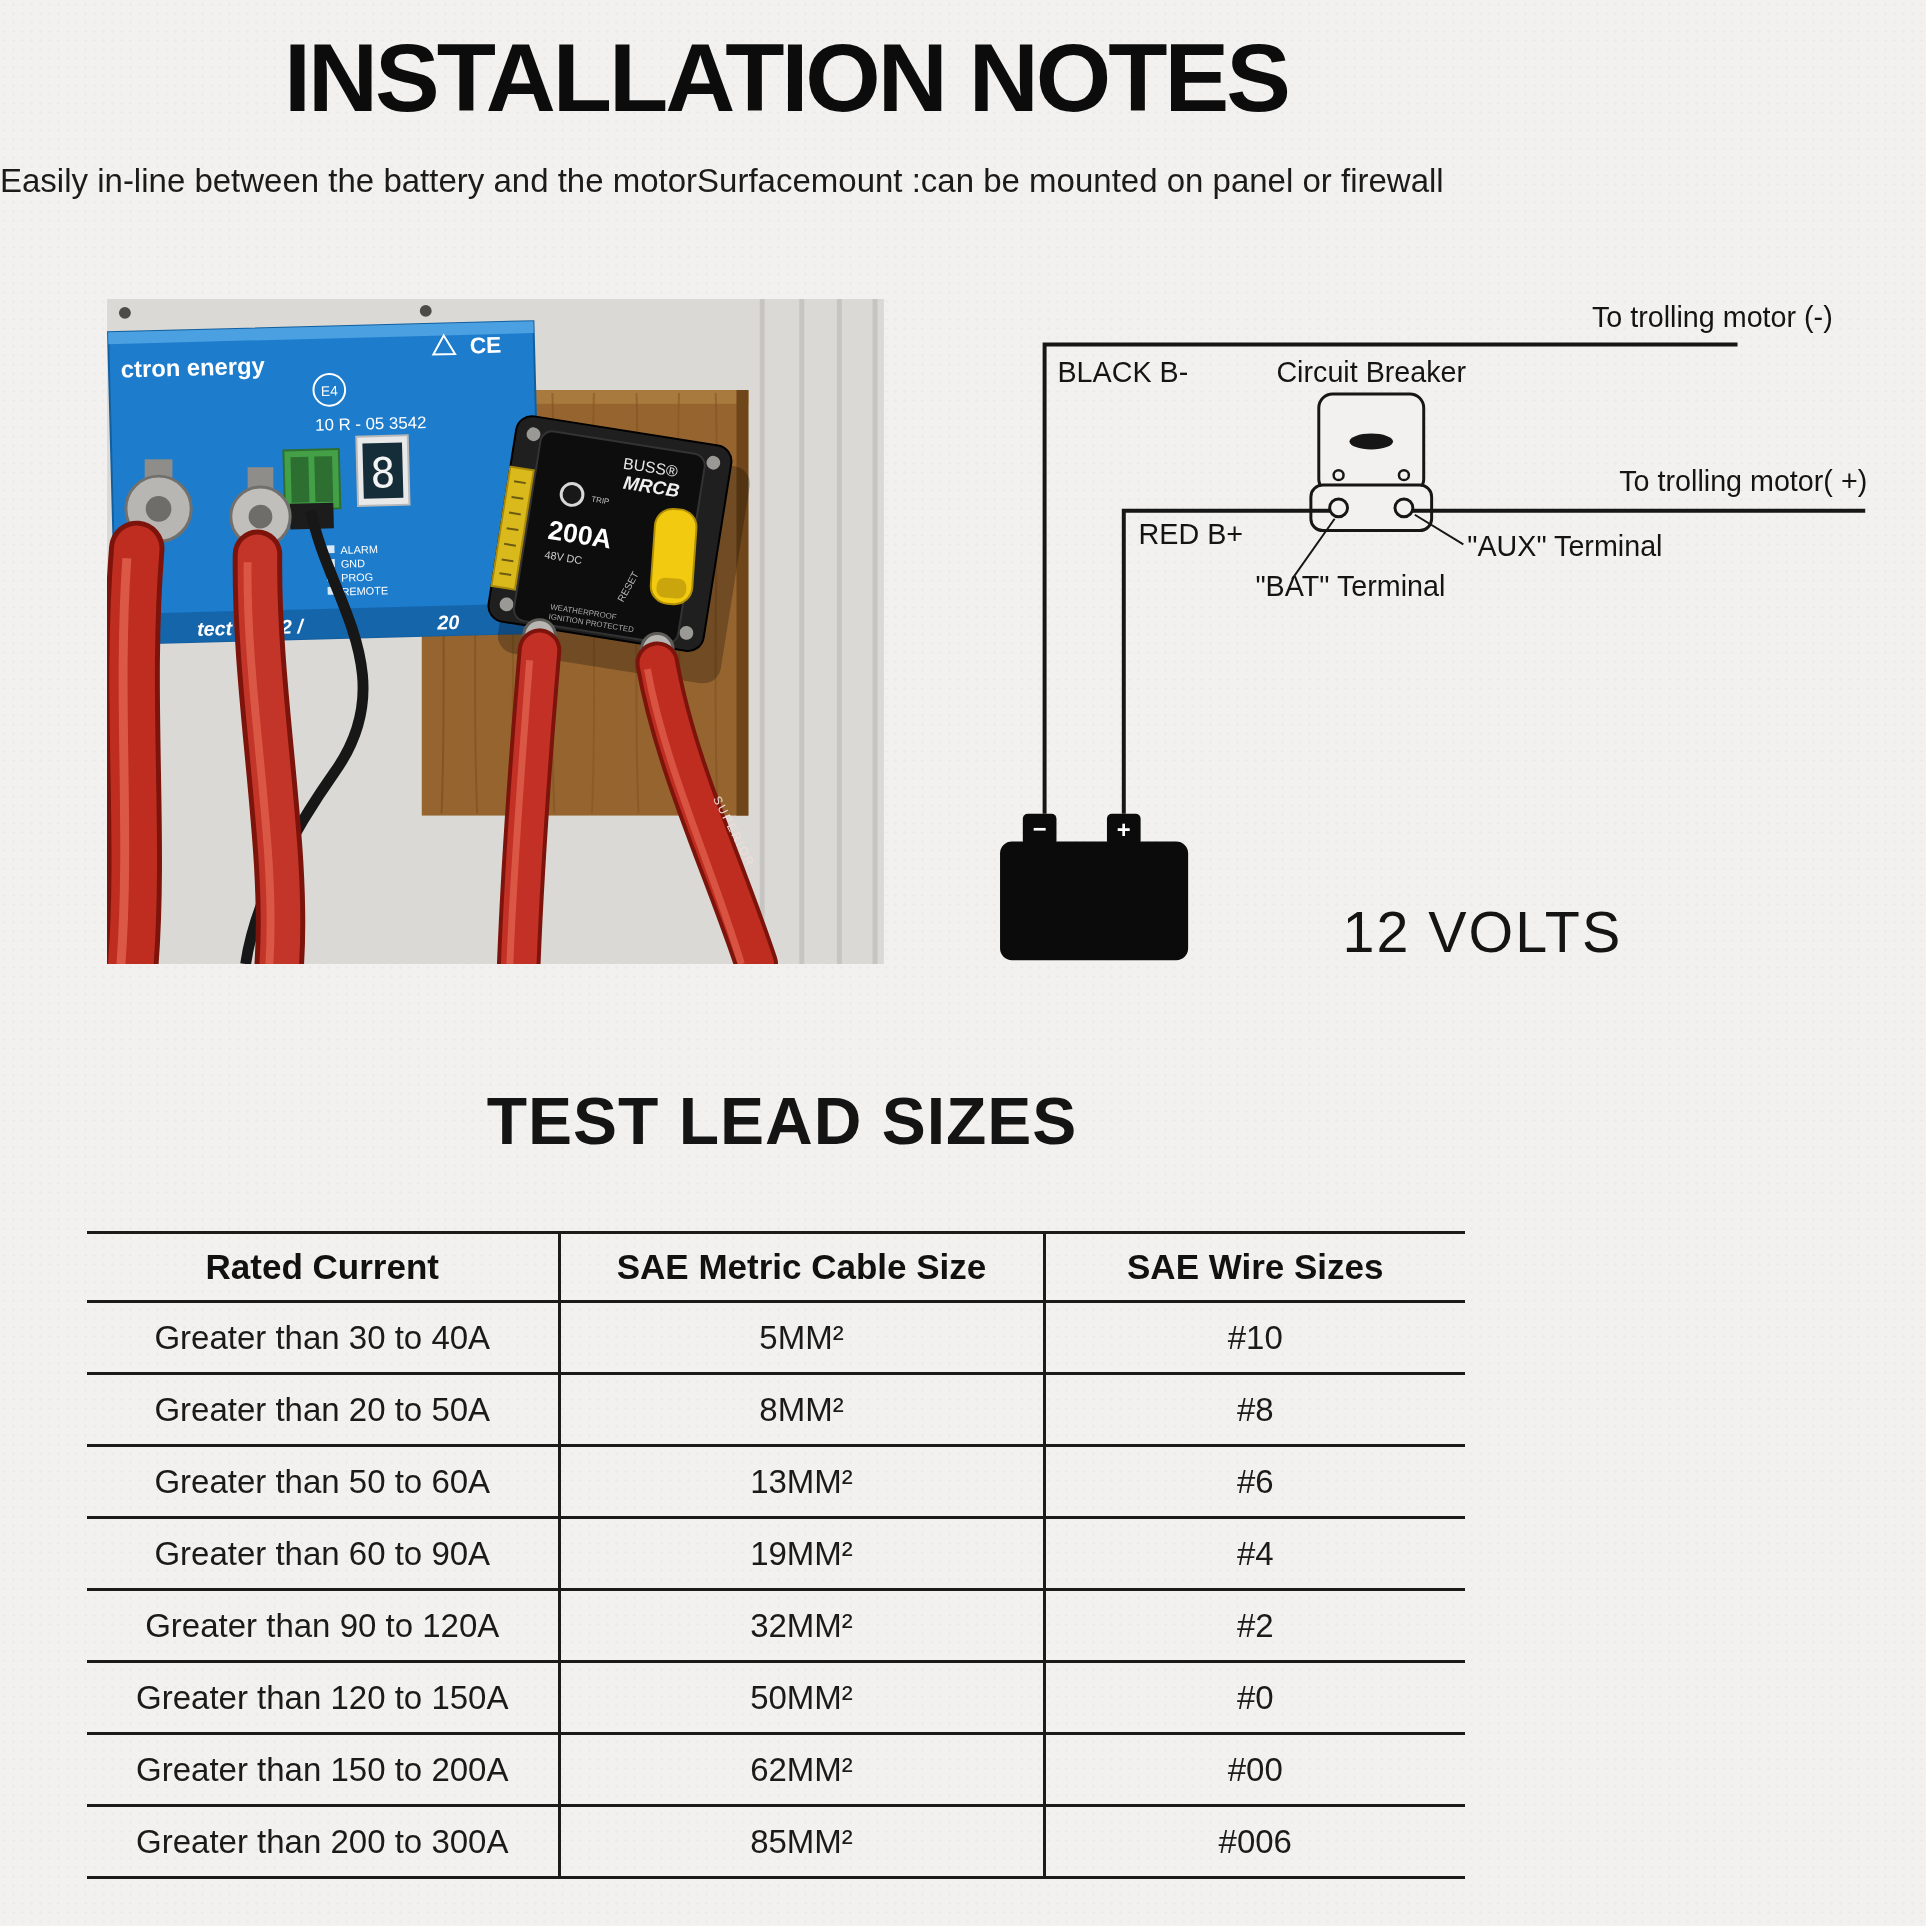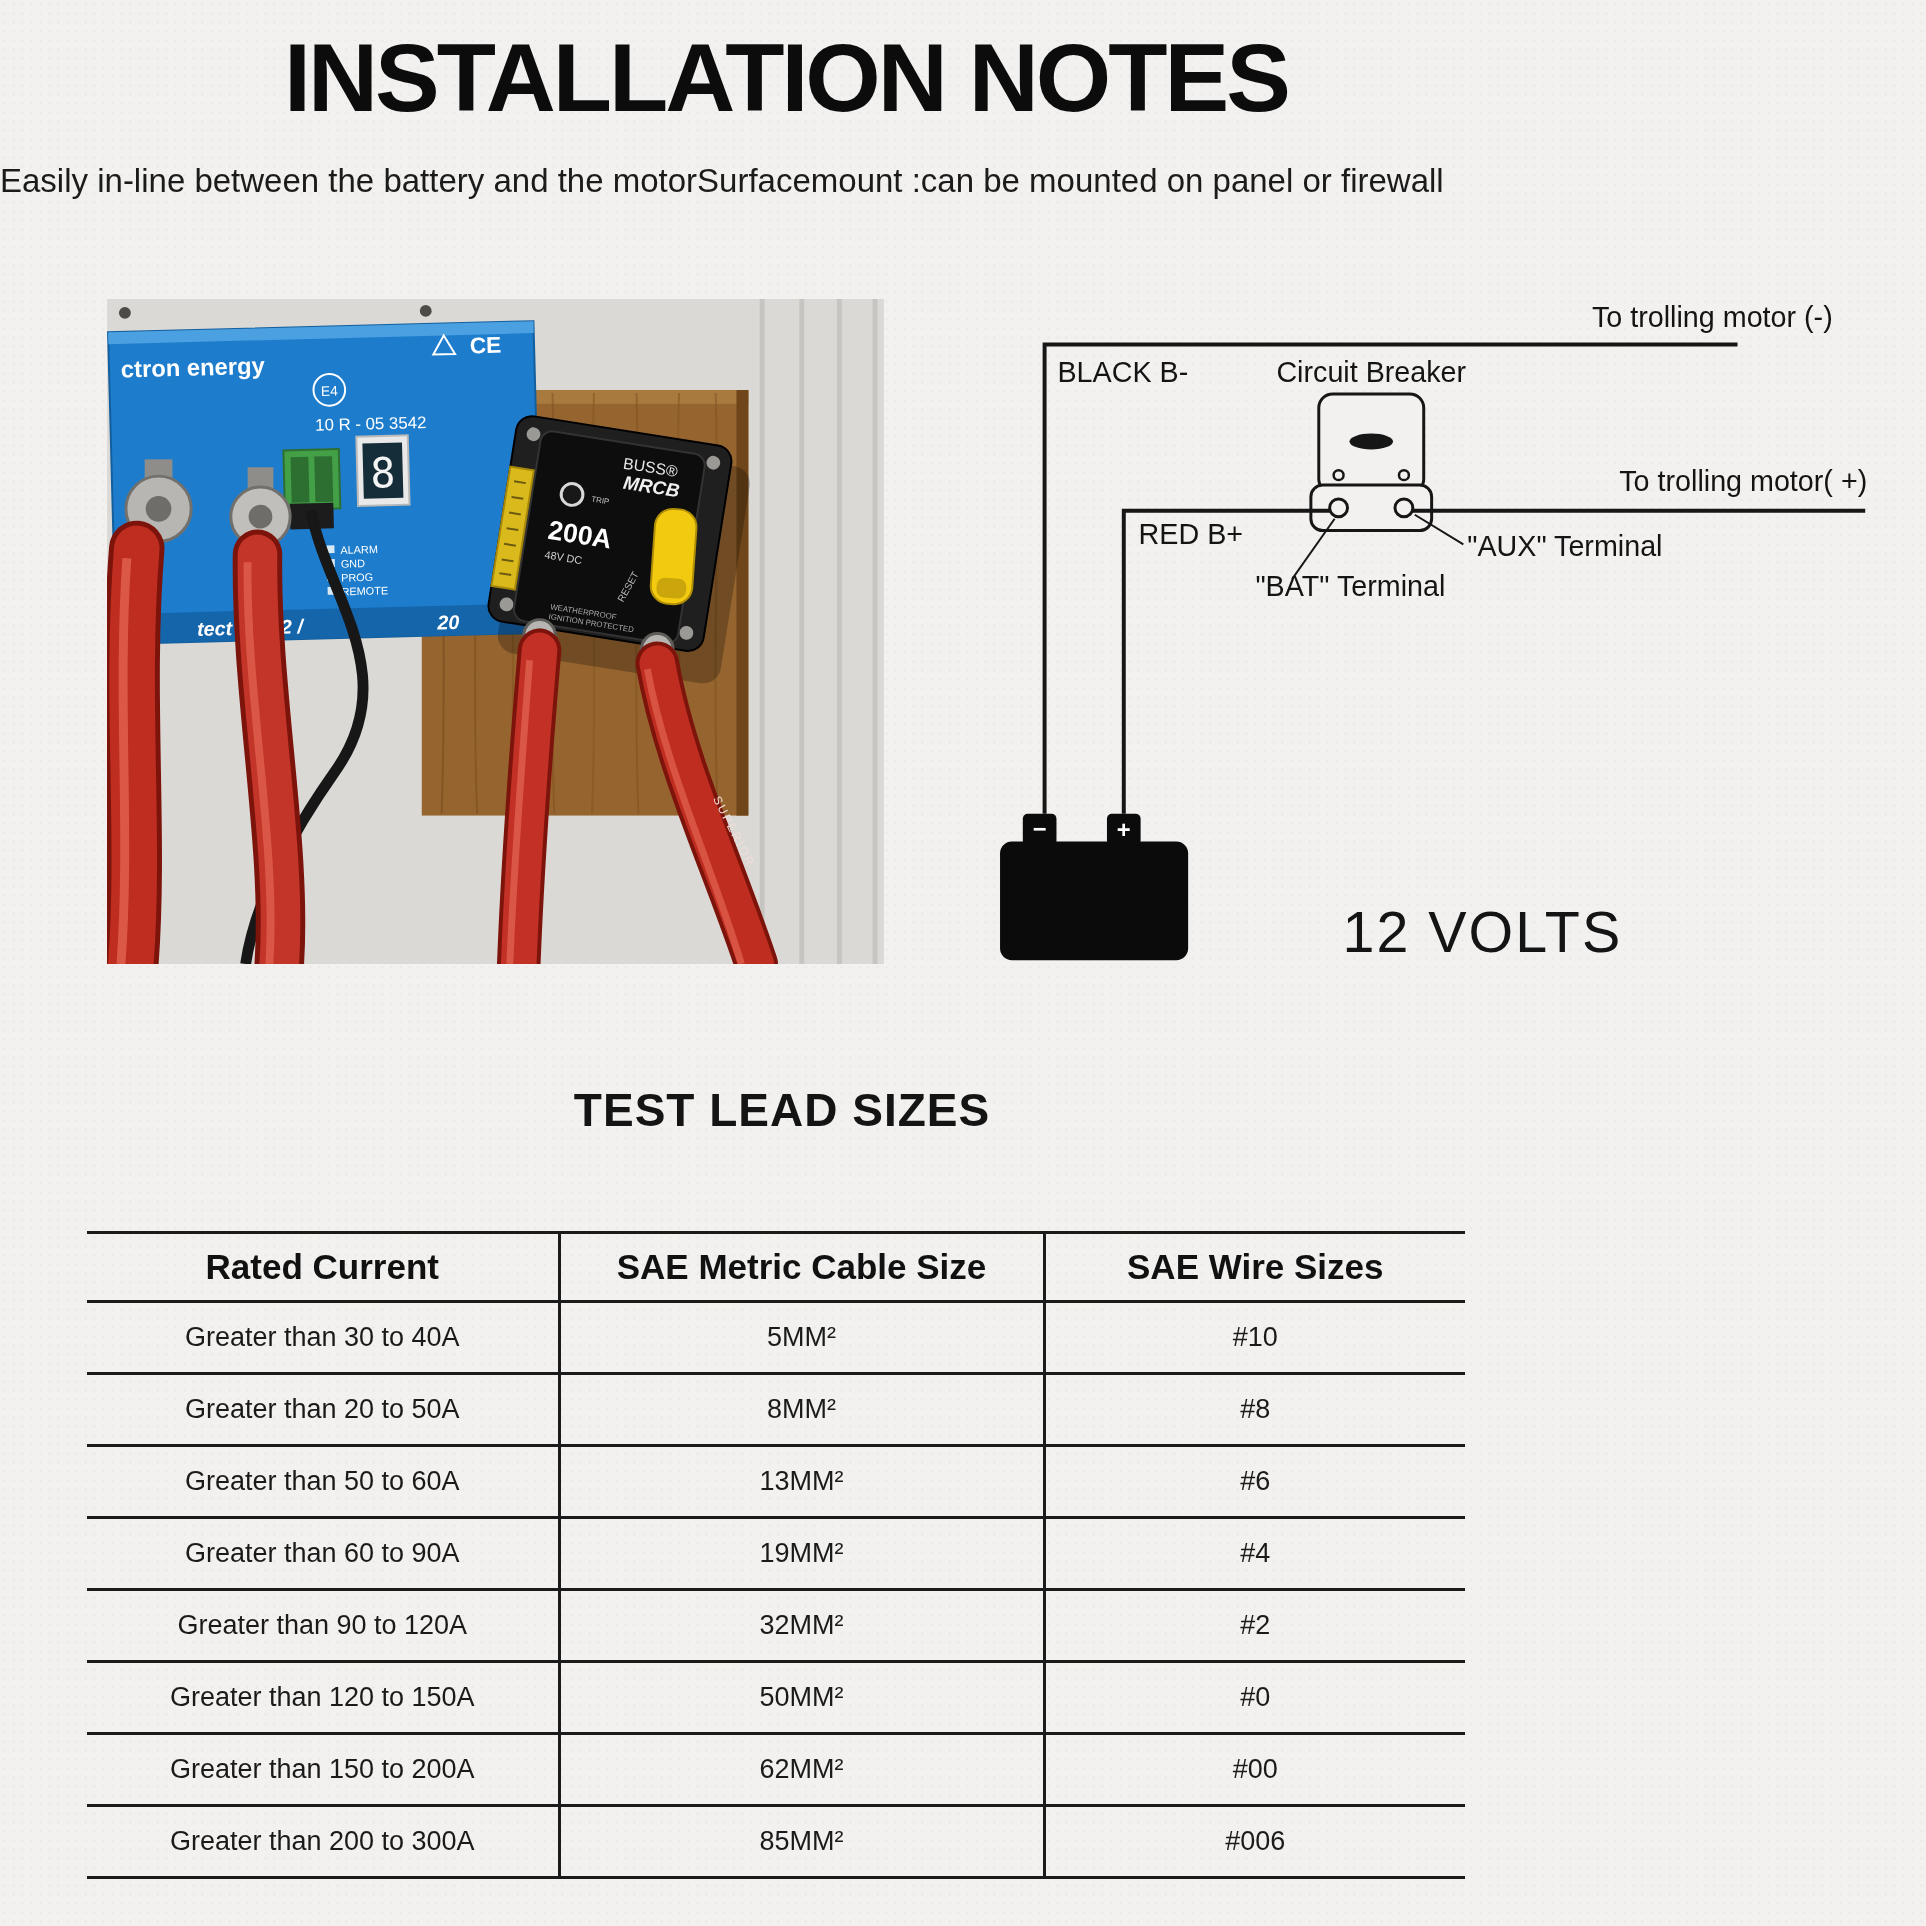--- a/index.html
+++ b/index.html
@@ -21,35 +21,35 @@
     letter-spacing:-3px; color:#0c0c0c; white-space:nowrap;
   }
   .subtitle {
     position:absolute; left:0; top:162px; width:1564px;
     text-align:left; font-size:33px; color:#1b1b1b; white-space:nowrap;
   }
   .photo-wrap { position:absolute; left:107px; top:299px; width:777px; height:665px; }
   .diagram-wrap { position:absolute; left:990px; top:295px; width:911px; height:685px; }
   .section-title {
     position:absolute; left:0; top:1083px; width:1564px;
-    text-align:center; font-size:46px; font-weight:600; color:#141414;
+    text-align:center; font-size:66px; font-weight:600; color:#141414;
     letter-spacing:1px;
   }
   .leads-table {
     position:absolute; left:87px; top:1231px; width:1378px;
     border-collapse:collapse; table-layout:fixed;
   }
   .leads-table th, .leads-table td {
     border-top:3px solid #1b1b1b; text-align:center; padding:0;
     overflow:hidden; white-space:nowrap;
   }
   .leads-table td + td, .leads-table th + th { border-left:3px solid #1b1b1b; }
   .leads-table tbody tr:last-child td { border-bottom:3px solid #1b1b1b; }
   .leads-table th { height:69px; font-size:35px; font-weight:bold; color:#111; }
-  .leads-table td { height:72px; font-size:27px; font-weight:normal; color:#1a1a1a; }
+  .leads-table td { height:72px; font-size:33px; font-weight:normal; color:#1a1a1a; }
   svg { font-family:"Liberation Sans", sans-serif; display:block; }
 </style>
 </head>
 <body>
 
 <div class="page">
 
   <h1 class="title">INSTALLATION NOTES</h1>
   <p class="subtitle">Easily in-line between the battery and the motorSurfacemount :can be mounted on panel or firewall</p>
 

